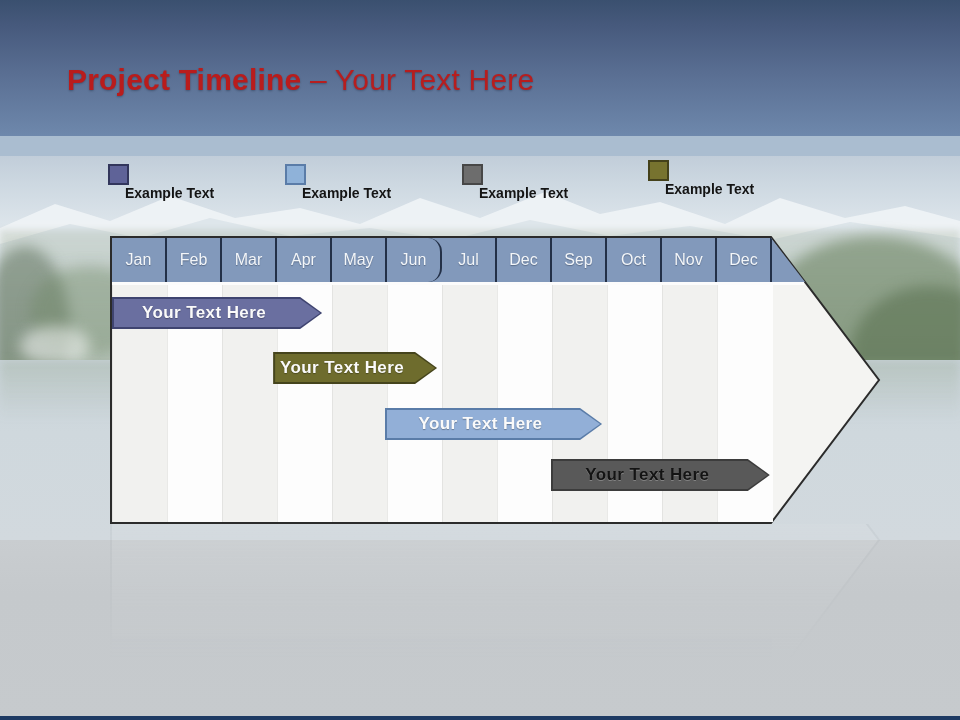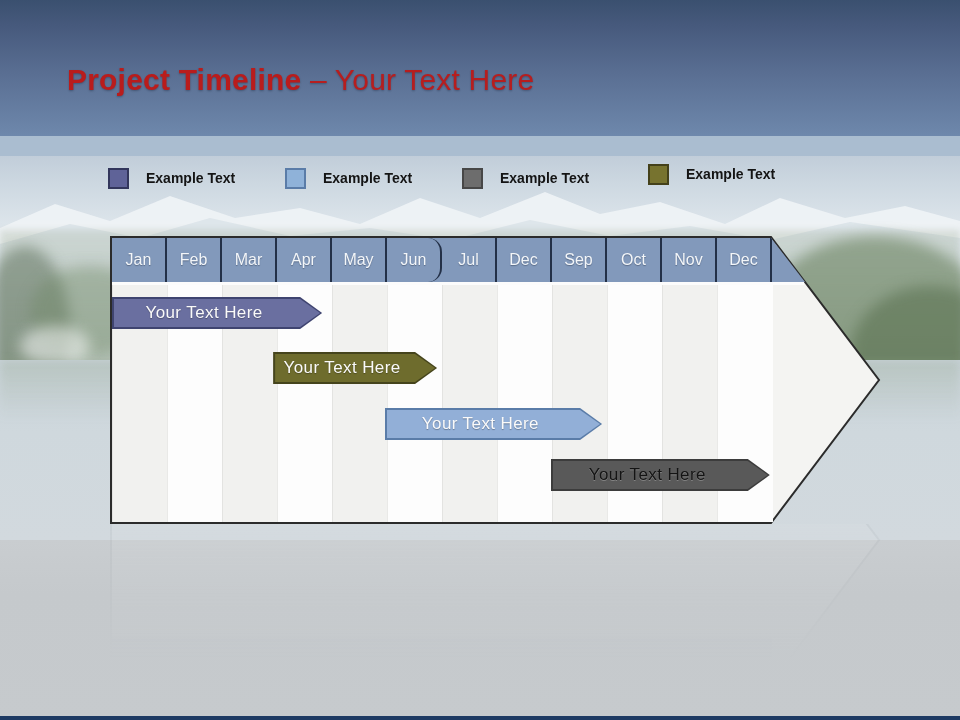--- a/index.html
+++ b/index.html
@@ -39,21 +39,21 @@
   }
   .water-reflect{position:absolute; left:0; top:224px; width:960px; height:60px;
     background:linear-gradient(180deg, rgba(140,160,130,.28), rgba(140,160,130,0));
     filter:blur(4px);}
   .stage-lower{
     position:absolute; left:0; top:540px; width:960px; height:180px;
     background:linear-gradient(180deg,#c9cdd0 0%, #c5c9cc 30%, #c6cacd 100%);
   }
   
   .legend{position:absolute; left:0; top:164px; width:960px; height:34px;}
-  .legend-item{position:absolute; top:0; height:28px; display:flex; align-items:center;}
+  .legend-item{position:absolute; top:0; height:28px; display:flex; align-items:flex-start;flex-direction:column;}
   .legend-item:nth-child(4){top:-4px;}
   .legend-swatch{width:21px; height:21px; box-sizing:border-box; border:2px solid #333; flex:0 0 auto;}
   .legend-label{margin-left:17px; font-size:14px; font-weight:bold; color:#141414; white-space:nowrap;}
   
   .timeline{position:absolute; left:110px; top:236px; width:772px; height:288px;}
   .timeline svg{position:absolute; left:0; top:0;}
   .col-stripe{position:absolute; top:46px; height:240px; width:55px;}
   .col-stripe.gray{background:var(--stripe-gray,#f1f1ef); border-left:1px solid #e3e3e1;}
   .col-stripe.white{background:var(--stripe-white,#fdfdfd); border-left:1px solid #e9e9e7;}
   .month-band{
@@ -65,20 +65,21 @@
     position:absolute; top:0; width:55px; height:44px; box-sizing:border-box;
     border-right:2px solid var(--header-sep,#233047);
     color:#f3f6f9; font-size:16px; line-height:44px; text-align:center;
     text-shadow:0 1px 1px rgba(30,40,60,.4);
   }
   .band-underline{position:absolute; left:2px; top:46px; width:692px; height:3px; background:#fcfcfc;}
   
   .bar-outer{
     position:absolute; height:32px;
     clip-path:polygon(0 0, calc(100% - 22px) 0, 100% 50%, calc(100% - 22px) 100%, 0 100%);
+    font-weight:bold;
   }
   .bar-inner{
     position:absolute; left:2px; top:2px; right:2px; bottom:2px;
     clip-path:polygon(0 0, calc(100% - 20px) 0, 100% 50%, calc(100% - 20px) 100%, 0 100%);
     display:flex; align-items:center; justify-content:center;
   }
   .bar-label{
     font-size:17px; padding-right:26px; white-space:nowrap; letter-spacing:.4px;
     text-shadow:0 1px 1px rgba(0,0,0,.30);
   }

